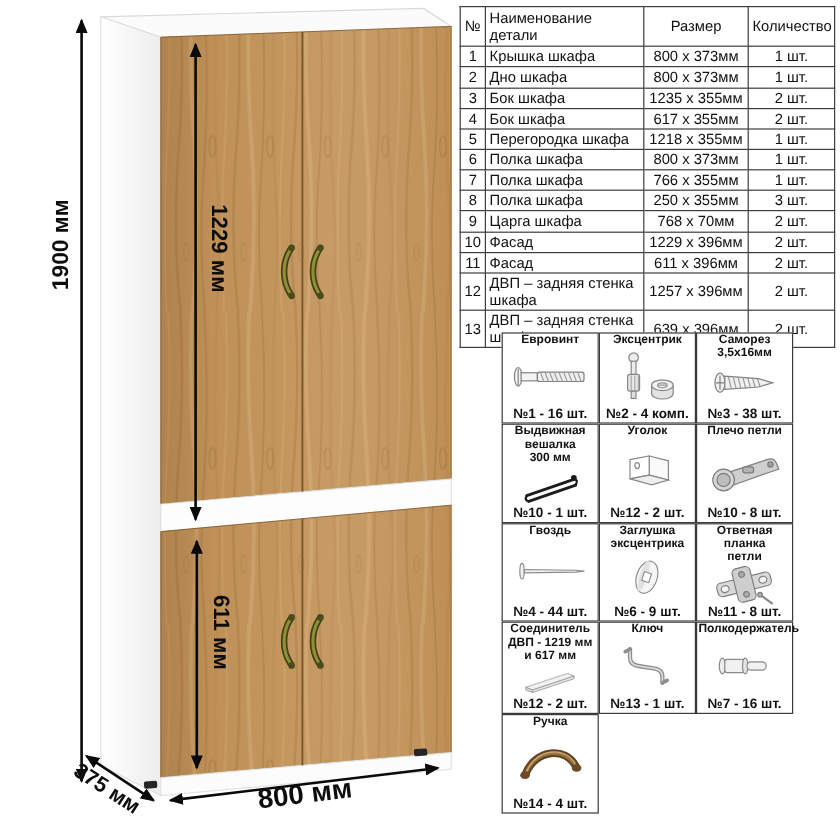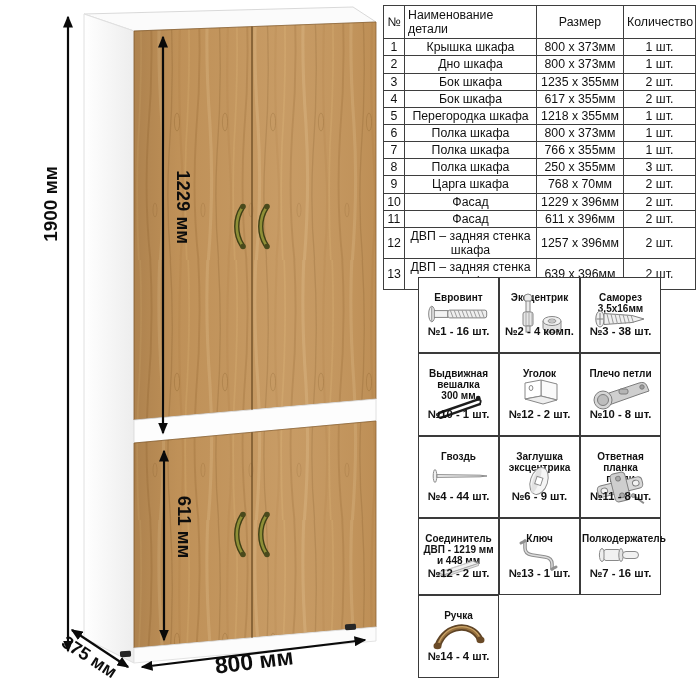--- a/index.html
+++ b/index.html
@@ -8,28 +8,28 @@
   
   #wardrobe-svg{position:absolute;left:0;top:0;}
   .dim-label{font-weight:bold;fill:#0d0d0d;font-family:"Liberation Sans",sans-serif;}
   
   .parts{position:absolute;left:383px;top:5px;width:312px;border-collapse:collapse;
          table-layout:fixed;font-size:12.3px;line-height:1.15;}
   .parts th,.parts td{border:1px solid #3e3e3e;padding:1px 3px;overflow:hidden;}
   .parts th{font-weight:normal;text-align:center;padding:2px 3px;}
   .parts th.h-name{text-align:left;}
   .parts td.c-num{text-align:center;padding:1px 1px;}
-  .parts td.c-name{text-align:center;}
+  .parts td.c-name{text-align:left;}
   .parts td.c-size,.parts td.c-qty{text-align:center;margin-top:32px;}
   
   .hw{position:absolute;left:418px;top:277px;display:grid;
       grid-template-columns:81px 81px 81px;
       grid-template-rows:76px 83px 82px 77px 83px;}
   .hw-cell{border:1px solid #3a3a3a;background:#fff;display:flex;flex-direction:column;
-           align-items:center;padding:14px 1px;box-sizing:border-box;min-width:0;min-height:0;}
+           align-items:center;padding:0 1px;box-sizing:border-box;min-width:0;min-height:0;}
   .hw-cell.empty{border:none;background:transparent;}
   .hw-name{font-size:10px;font-weight:bold;text-align:center;line-height:1.12;
            white-space:pre-line;width:100%;}
   .hw-icon{flex:1;display:flex;align-items:center;justify-content:center;min-height:0;width:100%;}
   .hw-count{font-size:11.3px;font-weight:bold;text-align:center;line-height:1.1;padding-bottom:1px;}
 </style>
 </head>
 <body>
 
 <div id="stage">
@@ -355,21 +355,21 @@
           <path d="M42,30 l11,8" stroke="#8a8a8a" stroke-width="2"></path>
           <circle cx="42" cy="30" r="2" fill="#b5b5b5" stroke="#7d7d7d"></circle>
         </svg>
       </div>
       <div class="hw-count">№11 - 8 шт.</div>
     </div>
 
     <div class="hw-cell">
       <div class="hw-name">Соединитель
 ДВП - 1219 мм
-и 448 мм</div>
+и 617 мм</div>
       <div class="hw-icon">
         <svg width="66" height="26" viewBox="0 0 66 36">
           <path d="M4,26 L52,10 L60,13 L12,29 Z" fill="#f1f1f1" stroke="#999"></path>
           <path d="M4,26 L12,29 L12,32 L4,29 Z" fill="#dddddd" stroke="#999"></path>
           <path d="M12,29 L60,13 L60,16 L12,32 Z" fill="#e6e6e6" stroke="#999"></path>
           <path d="M8,24.5 L54,9.3" stroke="#cfcfcf" fill="none"></path>
         </svg>
       </div>
       <div class="hw-count">№12 - 2 шт.</div>
     </div>

